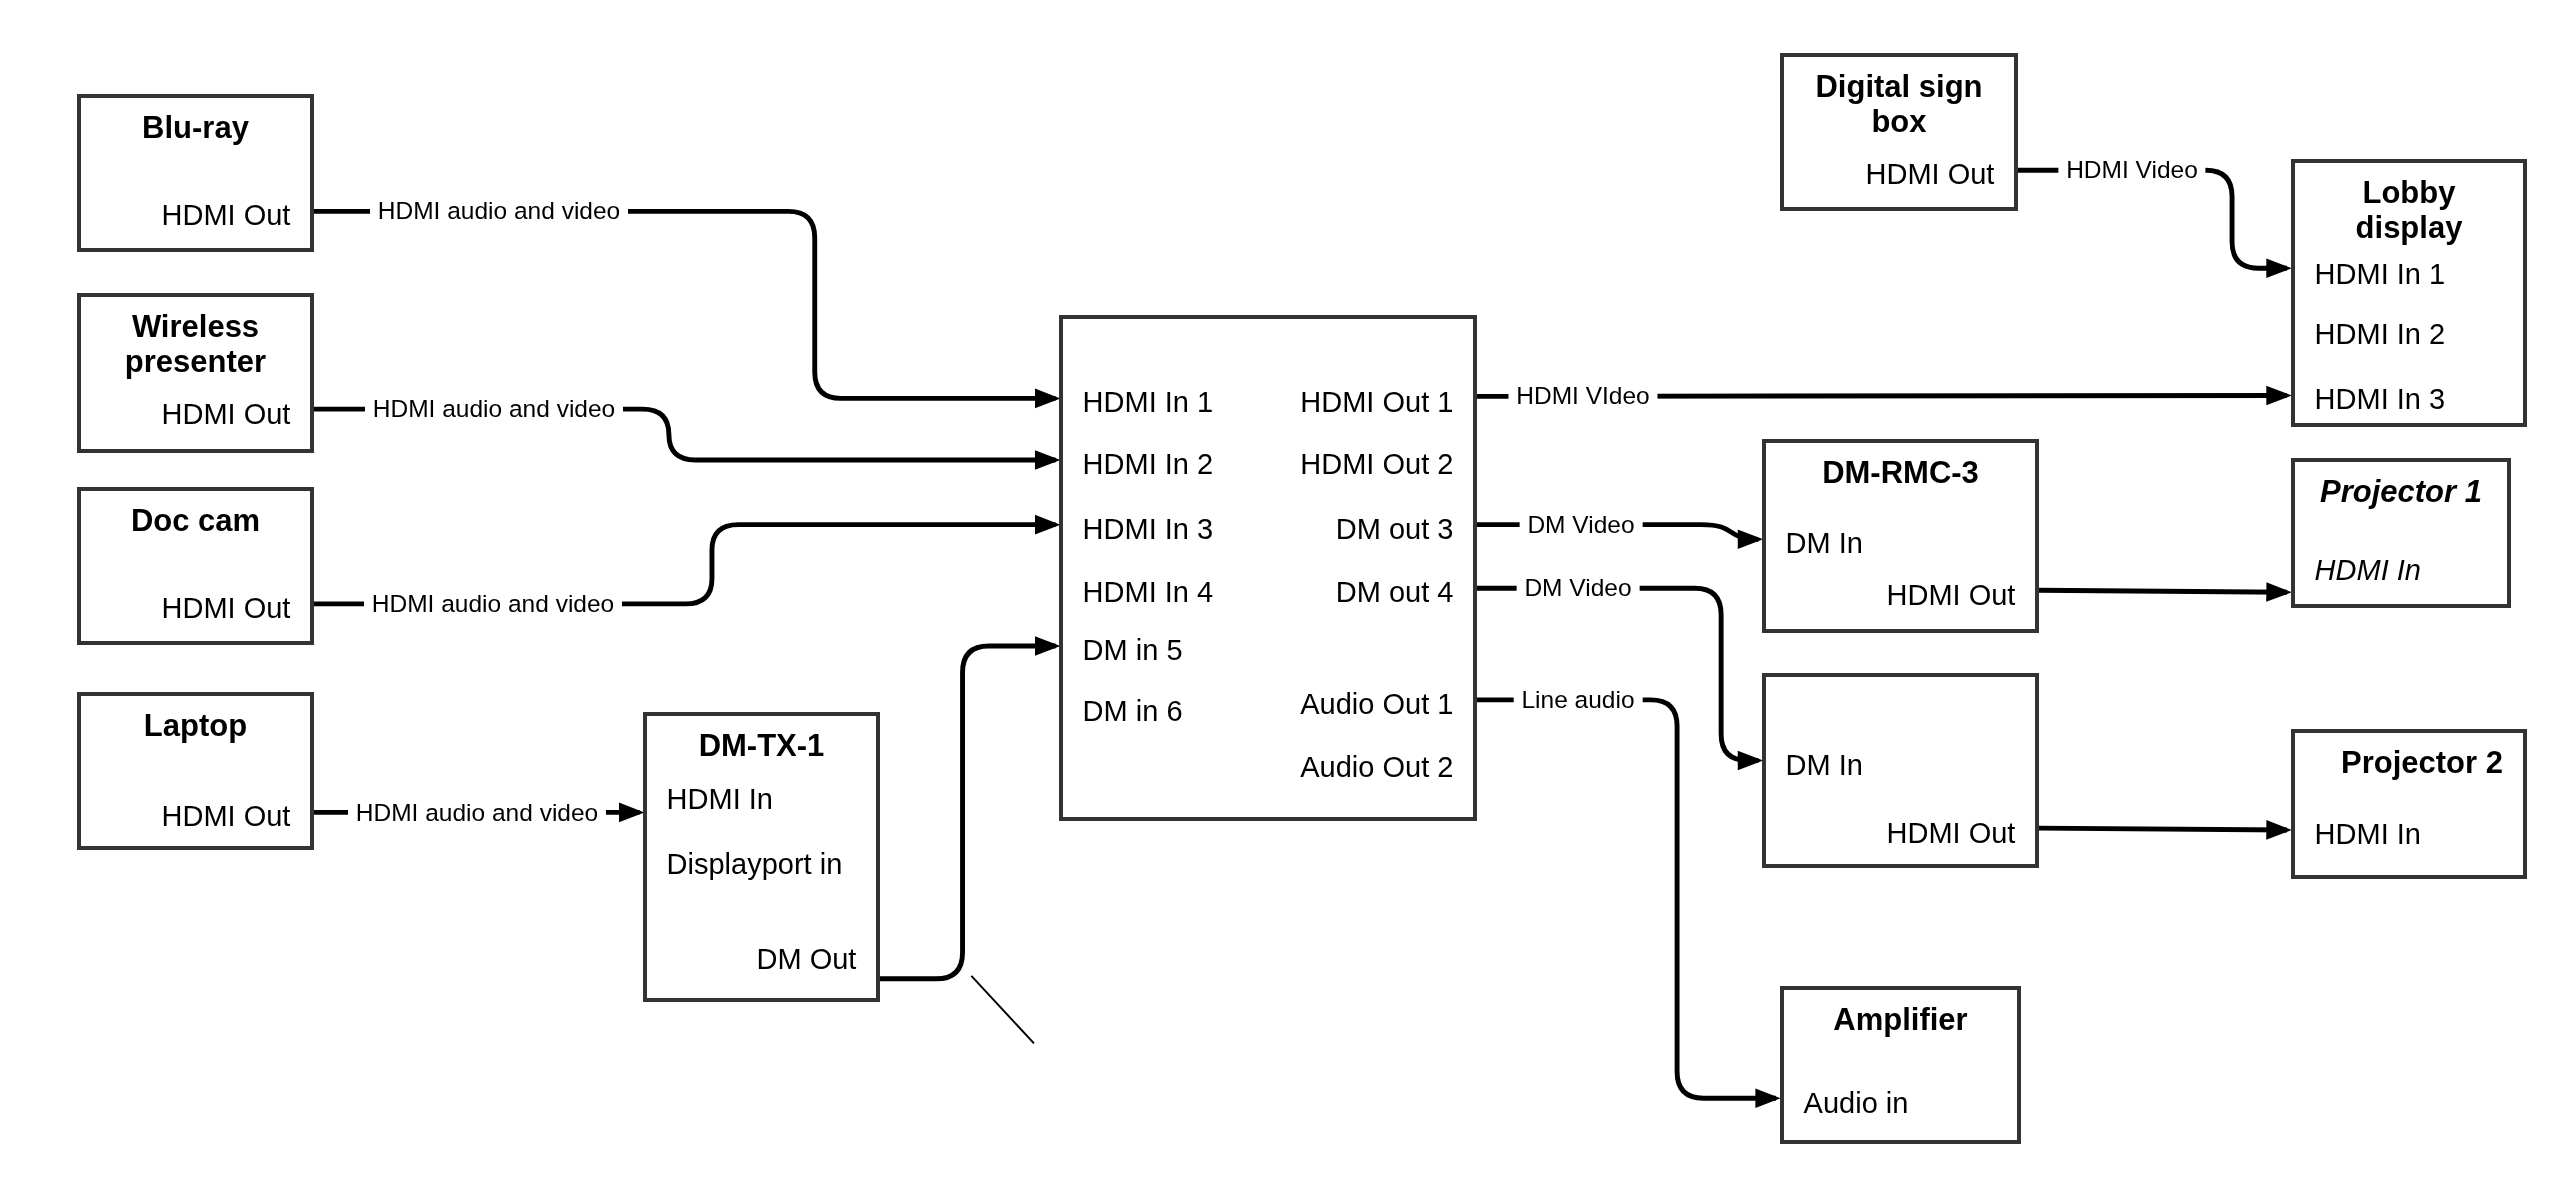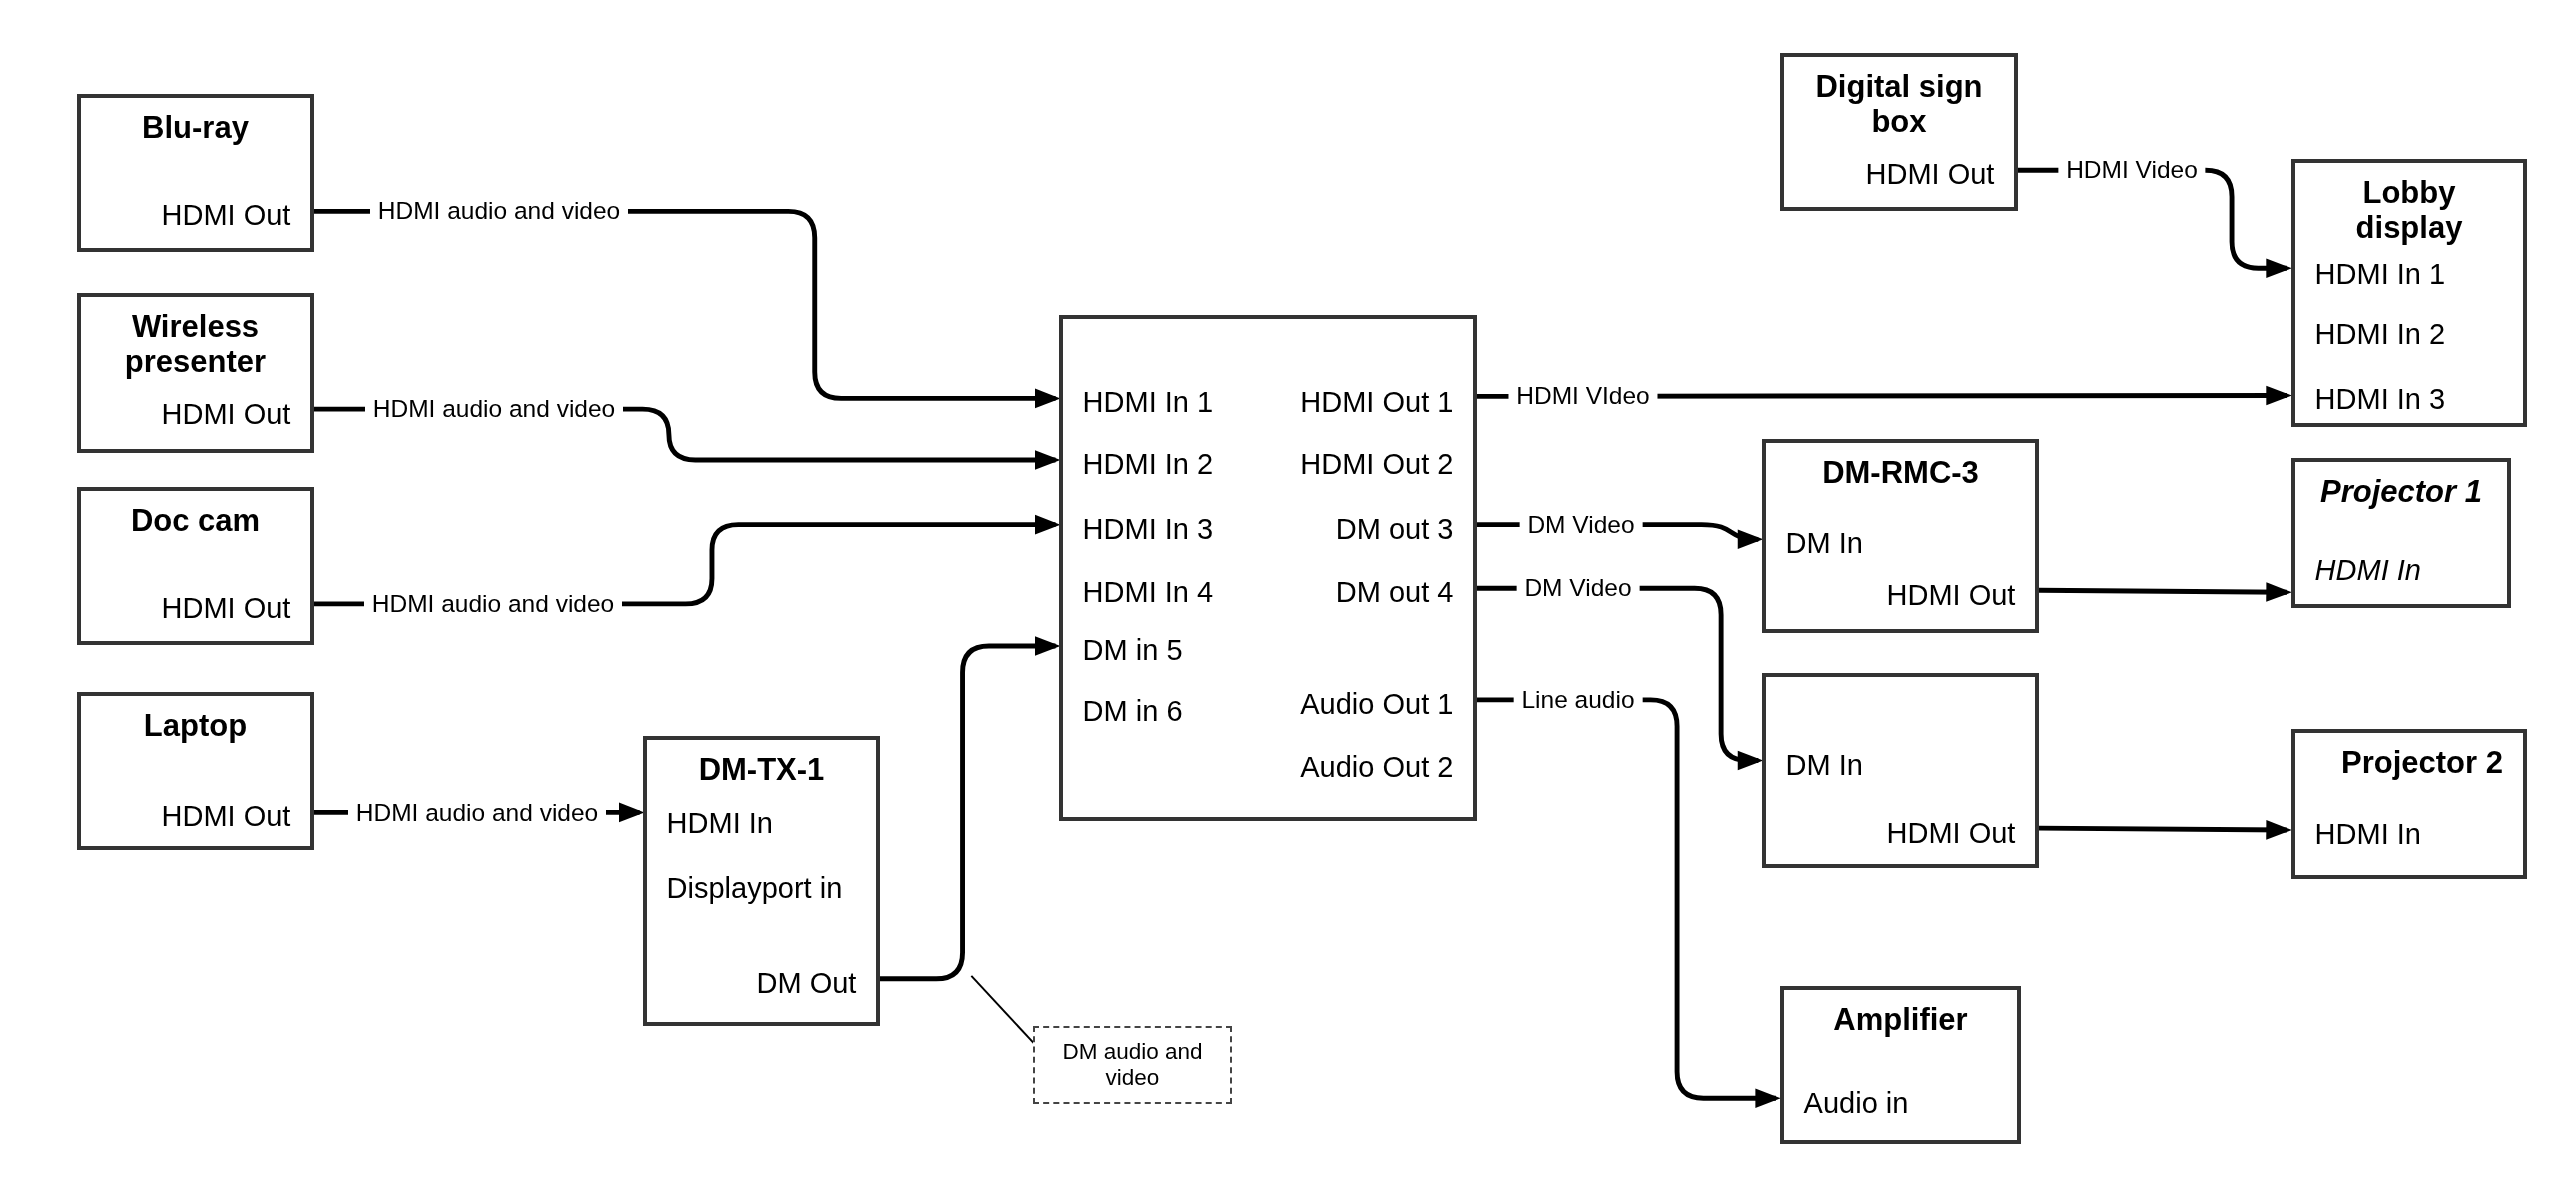--- a/index.html
+++ b/index.html
@@ -83,21 +83,21 @@
   <div class="node" style="left:77px;top:487px;width:237px;height:158px;">
     <div class="title">Doc cam</div>
     <div class="port pr" style="top:117px;">HDMI Out</div>
   </div>
 
   <div class="node" style="left:77px;top:692px;width:237px;height:158px;">
     <div class="title">Laptop</div>
     <div class="port pr" style="top:120px;">HDMI Out</div>
   </div>
 
-  <div class="node" style="left:643px;top:736px;width:237px;height:290px;">
+  <div class="node" style="left:643px;top:712px;width:237px;height:290px;">
     <div class="title">DM-TX-1</div>
     <div class="port pl" style="top:83px;">HDMI In</div>
     <div class="port pl" style="top:148px;">Displayport in</div>
     <div class="port pr" style="top:243px;">DM Out</div>
   </div>
 
   <div class="node" style="left:1059px;top:315px;width:418px;height:506px;">
     <div class="port pl" style="top:83px;">HDMI In 1</div>
     <div class="port pl" style="top:145px;">HDMI In 2</div>
     <div class="port pl" style="top:210px;">HDMI In 3</div>
@@ -143,16 +143,15 @@
   <div class="node" style="left:2291px;top:729px;width:236px;height:150px;padding-left:26px;">
     <div class="title">Projector 2</div>
     <div class="port pl" style="top:101px;">HDMI In</div>
   </div>
 
   <div class="node" style="left:1780px;top:986px;width:241px;height:158px;">
     <div class="title">Amplifier</div>
     <div class="port pl" style="top:113px;">Audio in</div>
   </div>
 
-  <div class="note" style="left:1033px;top:1026px;width:199px;height:78px;">DM audio and video</div>
 
 </div>
 
 
 </body></html>

